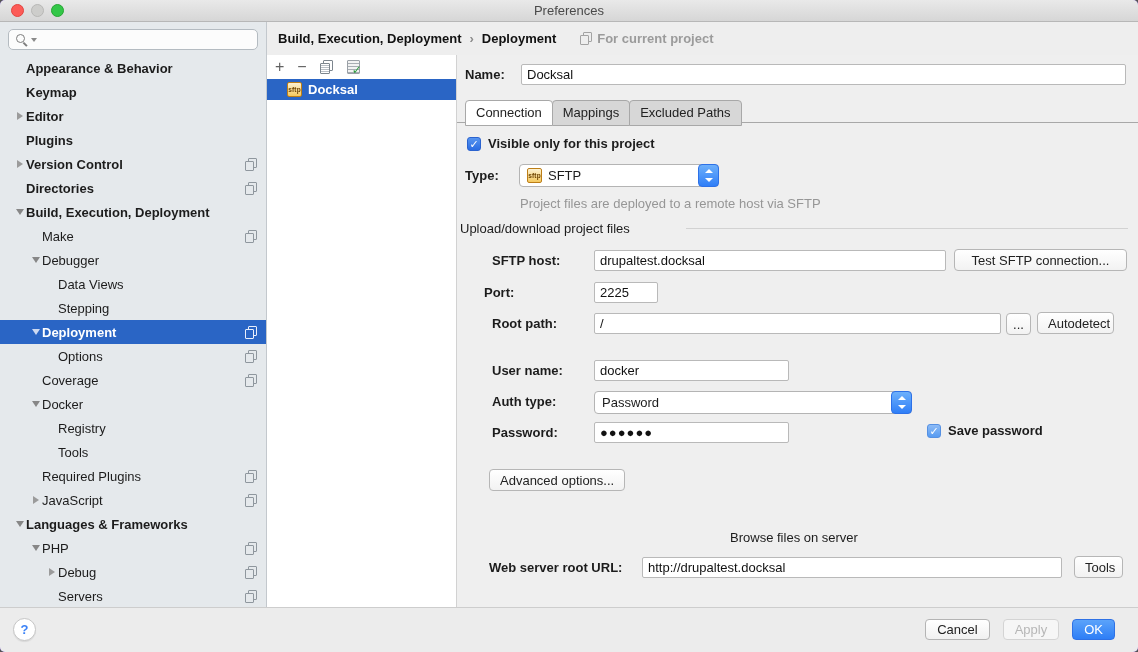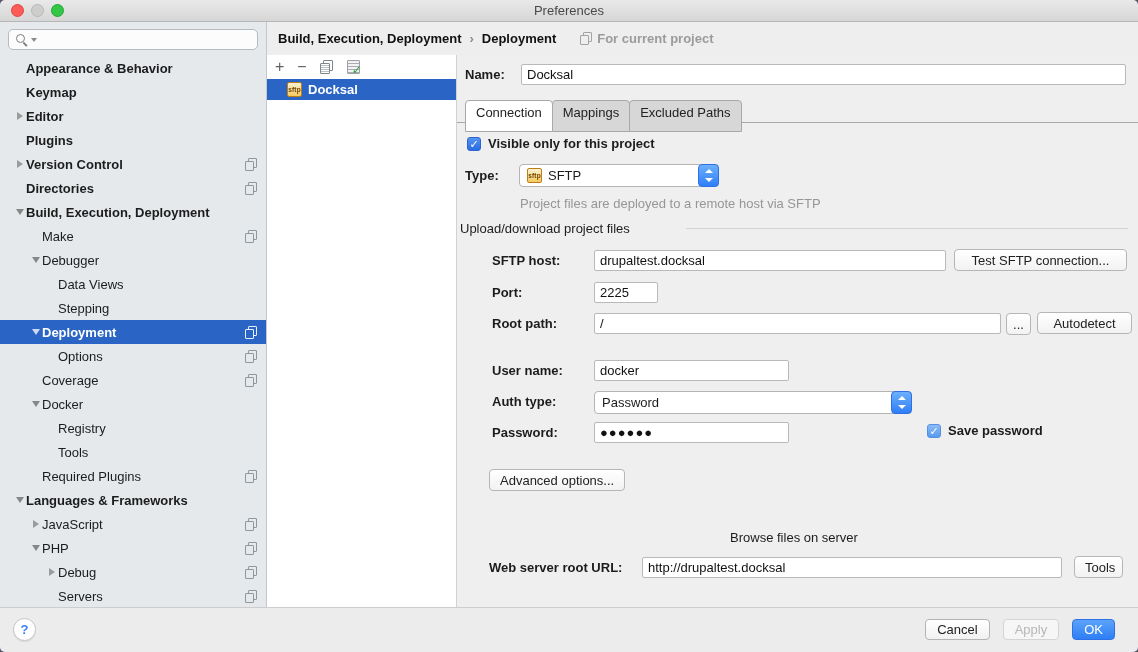--- a/index.html
+++ b/index.html
@@ -90,21 +90,21 @@
   .abs { position:absolute; }
   .flabel { font-weight:bold; line-height:21px; white-space:nowrap; }
   .fhelp { color:#969696; }
   .tinput { position:absolute; height:21px; border:1px solid #b9b9b9; border-radius:2px; background:#fff;
       font-family:inherit; font-size:13px; color:#111; padding:0 5px; outline:none; }
   .section { position:absolute; display:flex; align-items:center; right:10px; }
   .section-line { flex:1; height:1px; background:#d2d2d2; margin-left:8px; }
   .tabs { position:absolute; display:flex; z-index:2; }
   .tab { padding:4px 10px 4px; background:#d7d7d7; border:1px solid #a8a8a8; margin-right:-1px;
       border-radius:4px 4px 0 0; color:#222; font-size:13px; cursor:default; }
-  .tab.active { background:#fff; position:relative; z-index:3; padding-bottom:11px; }
+  .tab.active { background:#fff; position:relative; z-index:3; padding-bottom:5px; }
   .tab-line { position:absolute; left:0; right:0; height:1px; background:#a8a8a8; z-index:1; }
   .checkbox { display:inline-flex; align-items:center; gap:7px; position:absolute; }
   .cbox { width:14px; height:14px; border-radius:3px; flex:none;
       background:linear-gradient(#5694ef,#2a6ce2); border:1px solid #2b63cf;
       color:#fff; font-size:11px; font-weight:bold; line-height:13px; text-align:center;
       font-family:"DejaVu Sans",sans-serif; }
   .cbox.light { background:linear-gradient(#8dbbf6,#569bf1); border-color:#5590e2; }
   .cb-label { font-weight:bold; }
   .popup { position:absolute; height:23px; background:#fff; border:1px solid #b4b4b4; border-radius:4px;
       display:flex; align-items:center; padding-left:7px; gap:6px; }
@@ -234,32 +234,32 @@
           </div>
           <div class="tree-row lvl2">
             <span class="tree-arrow"></span>
             <span class="tree-label">Tools</span>
           </div>
           <div class="tree-row lvl1">
             <span class="tree-arrow"></span>
             <span class="tree-label">Required Plugins</span>
             <span class="scope-icon"></span>
           </div>
+          <div class="tree-row lvl1">
+            <span class="tree-arrow">
+              <span class="arr-right"></span>
+            </span>
+            <span class="tree-label">JavaScript</span>
+            <span class="scope-icon"></span>
+          </div>
           <div class="tree-row lvl0 bold">
             <span class="tree-arrow">
               <span class="arr-down"></span>
             </span>
             <span class="tree-label">Languages &amp; Frameworks</span>
-          </div>
-          <div class="tree-row lvl1">
-            <span class="tree-arrow">
-              <span class="arr-right"></span>
-            </span>
-            <span class="tree-label">JavaScript</span>
-            <span class="scope-icon"></span>
           </div>
           <div class="tree-row lvl1">
             <span class="tree-arrow">
               <span class="arr-down"></span>
             </span>
             <span class="tree-label">PHP</span>
             <span class="scope-icon"></span>
           </div>
           <div class="tree-row lvl2">
             <span class="tree-arrow">
@@ -329,27 +329,27 @@
 
           <div class="section" style="left:3px; top:166px;gap:48px;">
             <span>Upload/download project files</span>
             <span class="section-line"></span>
           </div>
 
           <span class="abs flabel" style="left:35px; top:195px;">SFTP host:</span>
           <input class="tinput" style="left: 137px; top: 195px; width: 352px;" value="drupaltest.docksal">
           <button class="btn" style="left:497px; top:194px; width:173px;">Test SFTP connection...</button>
 
-          <span class="abs flabel" style="left:35px; top:227px;">Port:</span>
+          <span class="abs flabel" style="left:27px; top:227px;">Port:</span>
           <input class="tinput" style="left: 137px; top: 227px; width: 64px;" value="2225">
 
           <span class="abs flabel" style="left:35px; top:258px;">Root path:</span>
           <input class="tinput" style="left: 137px; top: 258px; width: 407px;" value="/">
           <button class="btn" style="left:549px; top:258px; width:25px; padding:0 4px;">...</button>
-          <button class="btn" style="left:580px; top:257px; width:95px;">Autodetect</button>
+          <button class="btn" style="left:580px; top:257px; width:77px;">Autodetect</button>
 
           <span class="abs flabel" style="left:35px; top:305px;">User name:</span>
           <input class="tinput" style="left: 137px; top: 305px; width: 195px;" value="docker">
 
           <span class="abs flabel" style="left:35px; top:336px;">Auth type:</span>
           <span class="popup" style="left:137px; top:336px; width:318px;">
             <span>Password</span>
             <span class="popup-stepper"></span>
           </span>
 

